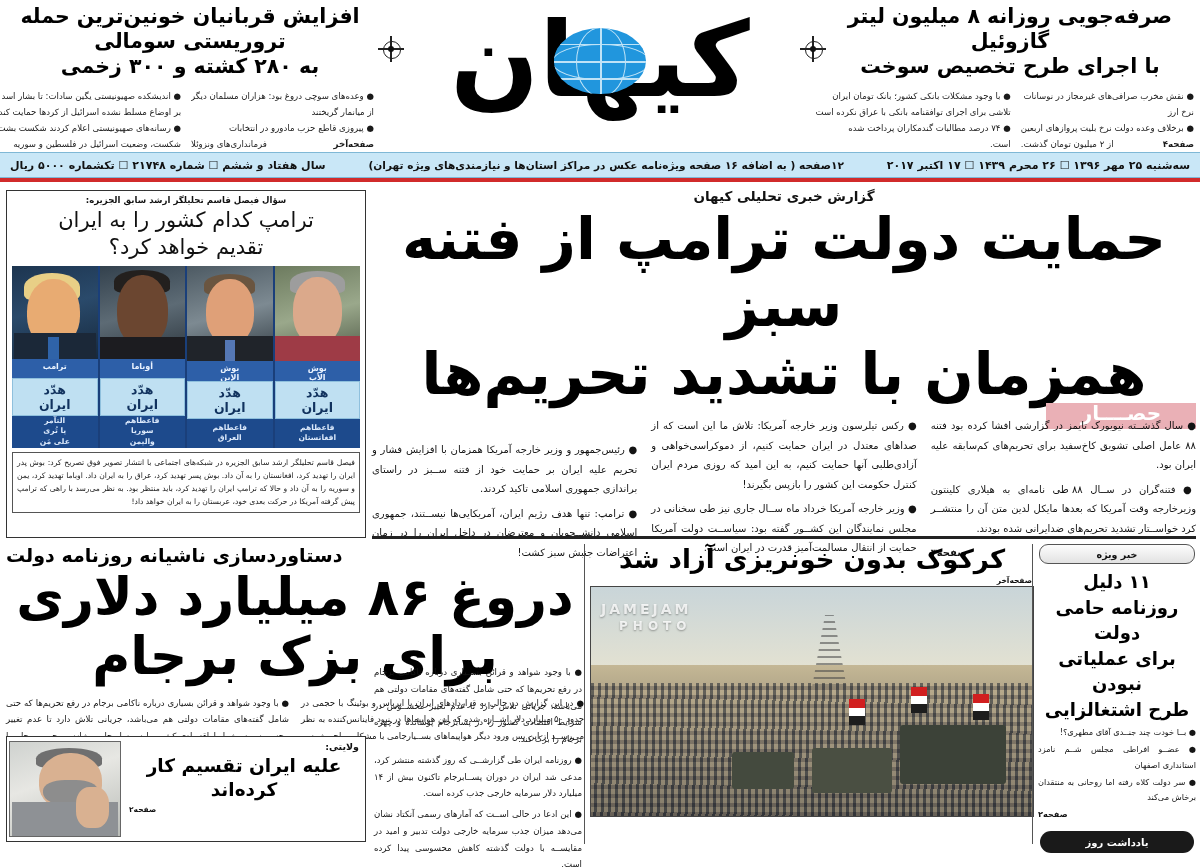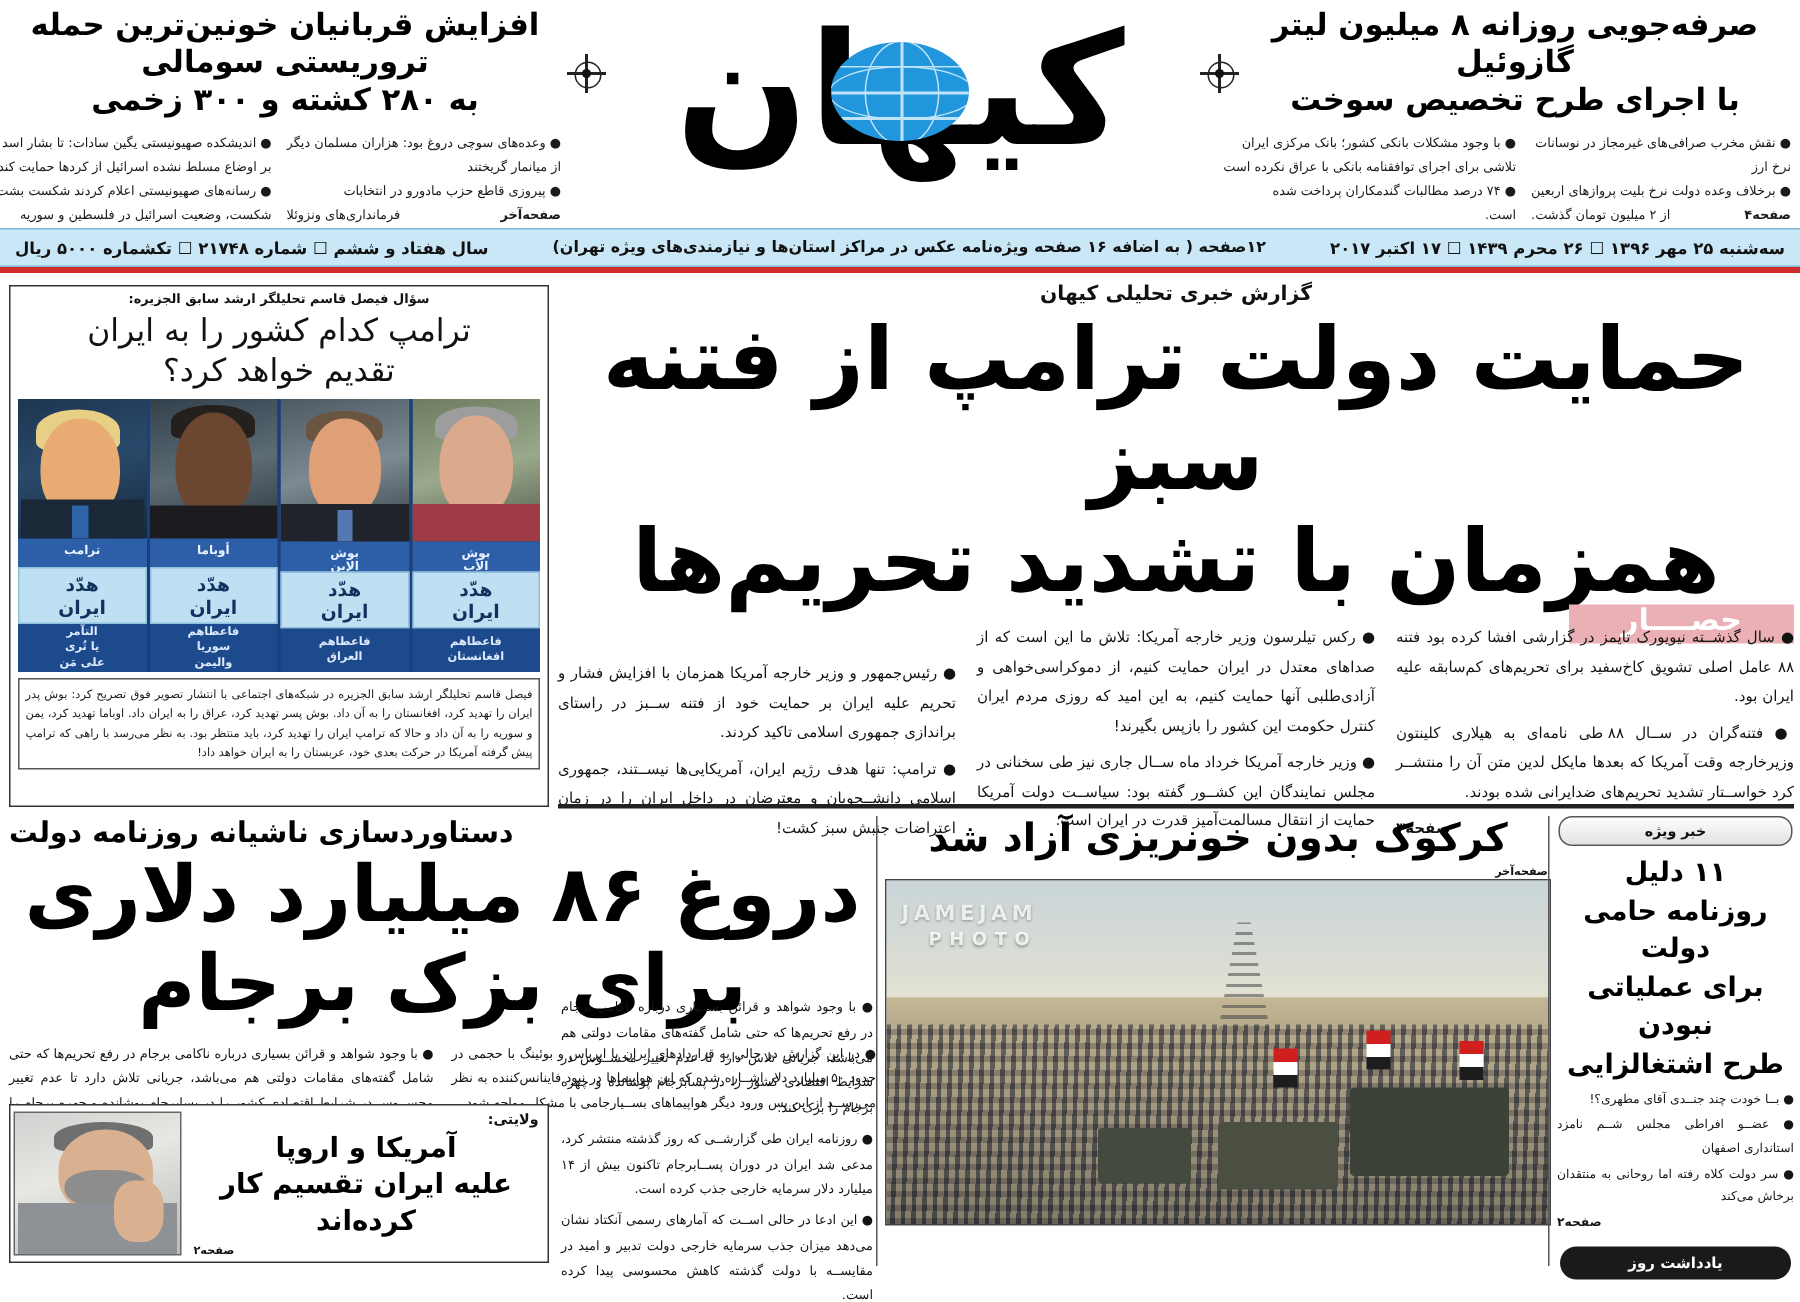--- a/index.html
+++ b/index.html
@@ -347,21 +347,21 @@
         <div class="mb-col">
           <div class="row">● نقش مخرب صرافی‌های غیرمجاز در نوسانات</div>
           <div class="row">نرخ ارز</div>
           <div class="row">● برخلاف وعده دولت نرخ بلیت پروازهای اربعین</div>
           <div class="row" style="display:flex;justify-content:space-between">
             <span class="pg">صفحه۴</span>
             <span>از ۲ میلیون تومان گذشت.</span>
           </div>
         </div>
         <div class="mb-col">
-          <div class="row">● با وجود مشکلات بانکی کشور؛ بانک مرکزی ایران</div>
+          <div class="row">● با وجود مشکلات بانکی کشور؛ بانک تومان ایران</div>
           <div class="row">تلاشی برای اجرای توافقنامه بانکی با عراق نکرده است</div>
           <div class="row">● ۷۴ درصد مطالبات گندمکاران پرداخت شده</div>
           <div class="row">است.</div>
         </div>
       </div>
     </div>
   </div>
 
   <div class="datebar">
     <span>سه‌شنبه ۲۵ مهر ۱۳۹۶ ☐ ۲۶ محرم ۱۴۳۹ ☐ ۱۷ اکتبر ۲۰۱۷</span>
@@ -509,21 +509,20 @@
           <div class="c">
             <p>● با وجود شواهد و قرائن بسیاری درباره ناکامی برجام در رفع تحریم‌ها که حتی شامل گفته‌های مقامات دولتی هم می‌باشد، جریانی تلاش دارد تا عدم تغییر محســوس در شرایط اقتصادی کشور را در پسابرجام پوشانده و چهره برجام را بزک کند.</p>
           </div>
         </div>
       </div>
 
       <div class="vel-box">
         <div class="vel-text">
           <div class="vel-kicker">ولایتی:</div>
           <div class="vel-head">
-            <span class="l">آمریکا و اروپا</span>
             <span class="l">علیه ایران تقسیم کار کرده‌اند</span>
           </div>
           <div class="vel-pg">صفحه۲</div>
         </div>
         <div class="vel-photo">
           <div class="vhair"></div>
             <div class="vskin"></div>
             <div class="vbeard"></div>
           <div class="vsuit"></div>
             <div class="vhand"></div>

